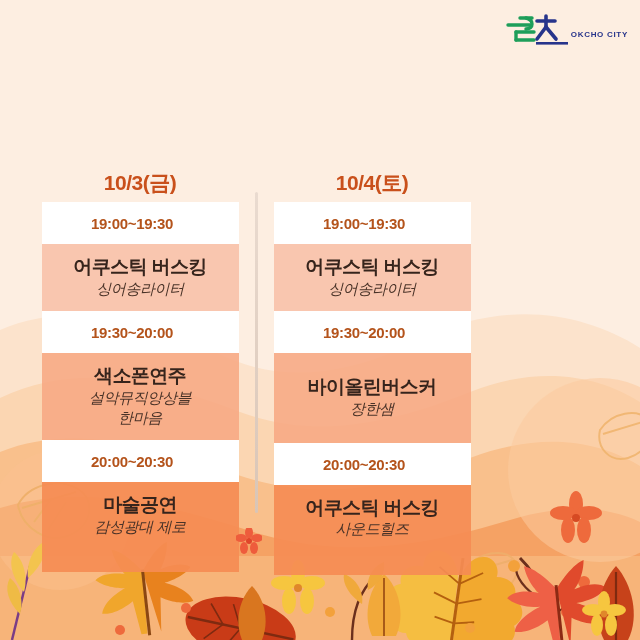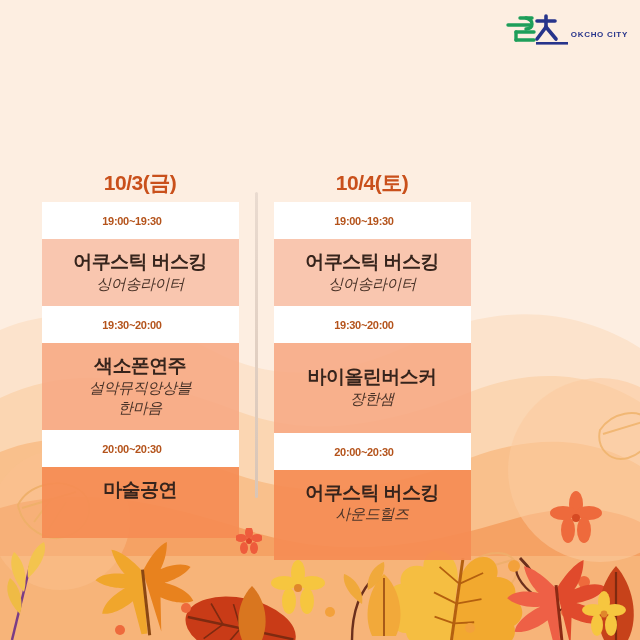--- a/index.html
+++ b/index.html
@@ -50,21 +50,21 @@
   .schedule{position:absolute;left:0;top:170px;width:512px;z-index:6;
             display:flex;justify-content:center;gap:0;}
   .divider{width:3px;background:linear-gradient(to bottom,#EADBD0,#D9C5B6);
            margin:22px 16px 62px 16px;border-radius:2px;z-index:7;}
   .col{width:197px;display:flex;flex-direction:column;}
   .day-head{
     text-align:center;font-size:21px;font-weight:bold;color:#C9501B;
     line-height:1;padding:2px 0 9px 0;letter-spacing:-0.5px;
   }
   .cell-time{
-    background:#FFFFFF;color:#B4531B;font-weight:bold;font-size:11px;
+    background:#FFFFFF;color:#B4531B;font-weight:bold;font-size:15px;
     text-align:center;padding:13px 16px 12px 0;letter-spacing:-0.3px;
   }
   .cell-act{
     text-align:center;padding:11px 0 13px 0;
   }
   .cell-act.shade-a{background:rgba(248,193,170,0.90);}
   .cell-act.shade-b{background:rgba(247,168,131,0.88);}
   .cell-act.shade-c{background:rgba(245,140,84,0.92);}
   .act-title{
     font-size:19px;font-weight:bold;color:#36241C;line-height:1.25;
@@ -269,20 +269,21 @@
       <div class="cell-time">19:30~20:00</div>
       <div class="cell-act shade-b">
         <div class="act-title">색소폰연주</div>
         <div class="act-sub">설악뮤직앙상블</div>
         <div class="act-sub">한마음</div>
       </div>
 
       <div class="cell-time">20:00~20:30</div>
       <div class="cell-act shade-c" style="padding-bottom:36px;">
         <div class="act-title">마술공연</div>
+        <div class="act-sub">감성광대 제로</div>
       </div>
     </div>
 
     <div class="divider"></div>
 
     <div class="col">
       <div class="day-head">10/4(토)</div>
 
       <div class="cell-time">19:00~19:30</div>
       <div class="cell-act shade-a">

